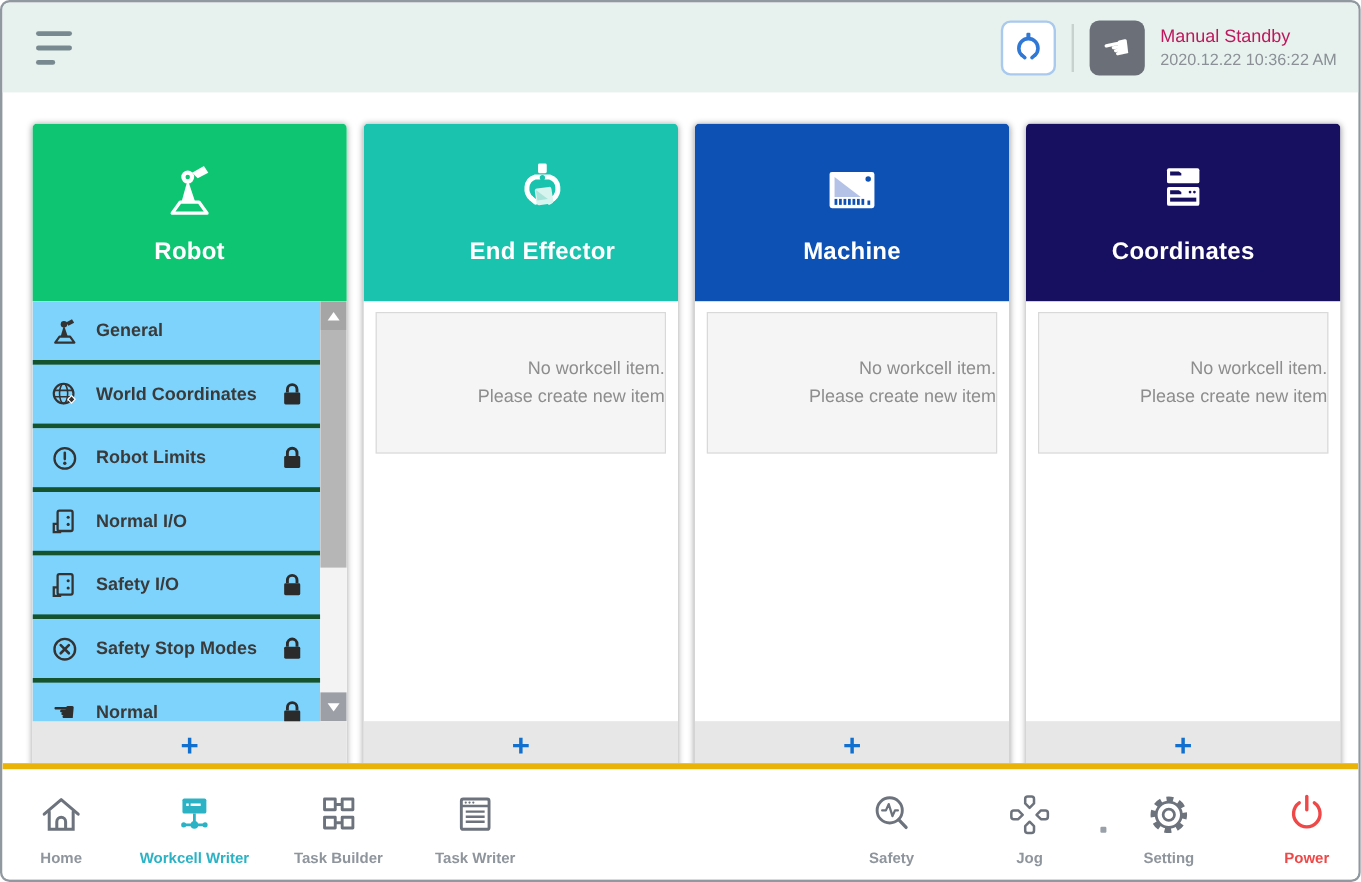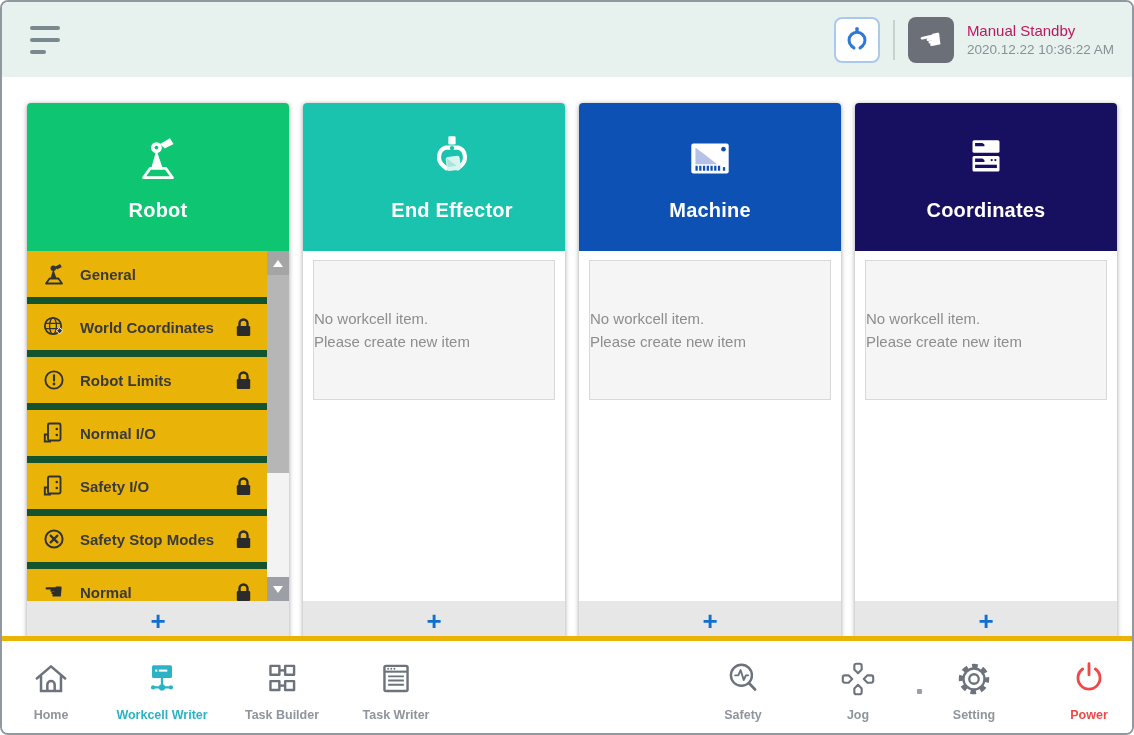--- a/index.html
+++ b/index.html
@@ -30,37 +30,37 @@
   .hdr-robot { background:#0ec571; }
   .hdr-endeffector { background:#19c3ad;padding-left:36px; }
   .hdr-machine { background:#0d51b5; }
   .hdr-peripheral { background:#171061; }
   .card-body { flex:1; position:relative; overflow:hidden; }
   .card-footer { height:40px; background:#e7e7e7; display:flex; align-items:center; justify-content:center; cursor:pointer; }
   .card-footer span { color:#1170cf; font-size:26px; font-weight:bold; line-height:1; }
 
   
   .rlist { position:absolute; top:0; left:0; right:22px; bottom:0; overflow:hidden; }
-  .rrow { height:53px; display:flex; align-items:center; padding-left:13px; border-bottom:7px solid #14532d; background:#eab308; }
+  .rrow { height:53px; display:flex; align-items:center; padding-left:13px; border-bottom:4px solid #14532d; background:#7dd3fc; }
   .rrow .ric { width:27px; height:27px; flex:0 0 27px; display:flex; align-items:center; justify-content:center; }
   .rrow .rlabel { margin-left:13px; font-size:15px; font-weight:bold; color:#3a3a3a; white-space:nowrap; }
   .rrow .rlock { margin-left:auto; margin-right:14px; width:19px; height:21px; flex:0 0 19px; }
   .nudge-glyph { font-size:22px; color:#2e2e2e; line-height:1; }
 
   
   .sbar { position:absolute; top:0; right:0; bottom:0; width:22px; background:#f3f3f3; }
   .sbtn { position:absolute; left:0; width:22px; height:24px; background:#a5a5a5; display:flex; align-items:center; justify-content:center; }
   .sbtn.up { top:0; }
   .sbtn.down { bottom:0; background:#9d9fa6; }
   .tri-up { width:0; height:0; border-left:5px solid transparent; border-right:5px solid transparent; border-bottom:7px solid #fff; }
   .tri-down { width:0; height:0; border-left:5px solid transparent; border-right:5px solid transparent; border-top:7px solid #fff; }
   .sthumb { position:absolute; left:0; top:24px; width:22px; height:198px; background:#b6b6b6; }
 
   
-  .empty-box { margin:9px 10px; height:140px; background:#f5f5f5; border:1px solid #d9d9d9; display:flex; flex-direction:column; align-items:flex-start; justify-content:center; gap:6px; }
+  .empty-box { margin:9px 10px; height:118px; background:#f5f5f5; border:1px solid #d9d9d9; display:flex; flex-direction:column; align-items:flex-end; justify-content:center; gap:6px; }
   .empty-box div { color:#8d8d8d; font-size:15px; }
 
   
   .nav { position:absolute; left:0; right:0; bottom:0; height:97px; background:#fff; border-top:5px solid #eab308; }
   .nav-item { position:absolute; top:11px; width:130px; text-align:center; cursor:pointer; }
   .nav-item .nicon { height:48px; display:flex; align-items:flex-end; justify-content:center; }
   .nav-item .nlabel { margin-top:8px; font-size:12.5px; font-weight:bold; color:#8f959d; }
   .nav-item.active .nlabel { color:#2bb3c5; }
   .nav-item.power .nlabel { color:#ef4848; }
   .nav-dot { position:absolute; top:48px; left:915px; width:5px; height:5px; border-radius:1px; background:#9aa0a8; }

